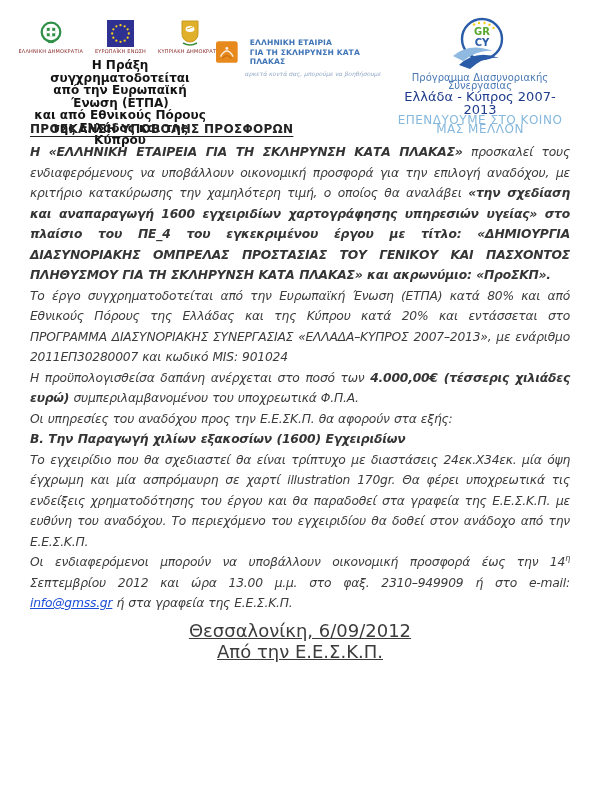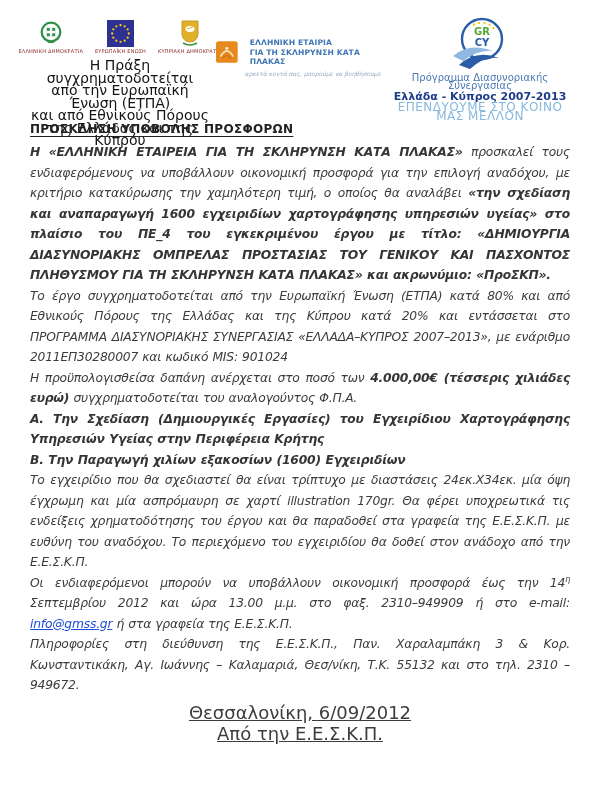--- a/index.html
+++ b/index.html
@@ -5,31 +5,31 @@
   html,body{margin:0;padding:0;width:600px;height:800px;background:#ffffff;overflow:hidden;}
   body{font-family:"DejaVu Sans","Liberation Sans",sans-serif;color:#3c3c3c;}
   .page{padding:14px 30px 0 30px;width:540px;}
 
   
   .hdr{display:flex;justify-content:space-between;align-items:flex-start;height:100px;}
   .hdr-left{width:180px;text-align:center;}
   .emblem-row{display:flex;justify-content:center;align-items:flex-end;gap:12px;height:40px;}
   .emblem{display:flex;flex-direction:column;align-items:center;}
   .emblem-cap{font-size:5px;color:#8a2a2a;margin-top:1px;white-space:nowrap;letter-spacing:.2px;}
-  .funding-note{font-size:14px;font-weight:normal;color:#141414;line-height:12.5px;margin-top:5px;}
+  .funding-note{font-size:12px;font-weight:bold;color:#141414;line-height:12.5px;margin-top:5px;}
 
   .hdr-center{width:168px;padding-top:24px;}
   .org-row{display:flex;align-items:center;gap:12px;}
   .org-name{font-size:7.6px;font-weight:bold;color:#3f74b5;line-height:9.5px;letter-spacing:.1px;}
   .org-tagline{font-size:6px;font-style:italic;color:#96abc7;margin-top:3px;margin-left:29px;white-space:nowrap;}
 
   .hdr-right{width:180px;text-align:center;padding-top:2px;}
   .grcy{display:block;margin:0 auto;}
   .prog-line1{font-size:10px;color:#4a7ab5;line-height:8px;}
-  .prog-line2{font-size:11px;font-weight:bold;color:#1f3c8c;line-height:13px;}
+  .prog-line2{font-size:13px;font-weight:normal;color:#1f3c8c;line-height:13px;}
   .prog-line3{font-size:12px;color:#85b8dc;letter-spacing:.5px;line-height:9px;}
 
   
   .title{text-align:left;font-size:12px;font-weight:bold;color:#222;
          text-decoration:underline;text-underline-offset:3px;margin:8px 0 6px 0;letter-spacing:.3px;}
   p.doc{font-size:12.3px;line-height:20.5px;text-align:justify;margin:0;letter-spacing:-.2px;word-spacing:.5px;font-style:italic;}
   .b{font-weight:bold;color:#353535;}
   .mt-sm{margin-top:4px;}
   .mt-md{margin-top:16px;}
   .mt-lg{margin-top:18px;}
@@ -132,29 +132,28 @@
       <div class="prog-line3">ΕΠΕΝΔΥΟΥΜΕ ΣΤΟ ΚΟΙΝΟ ΜΑΣ ΜΕΛΛΟΝ</div>
     </div>
   </div>
 
   <div class="title">ΠΡΟΣΚΛΗΣΗ ΥΠΟΒΟΛΗΣ ΠΡΟΣΦΟΡΩΝ</div>
 
   <p class="doc"><span class="b">Η «ΕΛΛΗΝΙΚΗ ΕΤΑΙΡΕΙΑ ΓΙΑ ΤΗ ΣΚΛΗΡΥΝΣΗ ΚΑΤΑ ΠΛΑΚΑΣ»</span><span> προσκαλεί τους ενδιαφερόμενους να υποβάλλουν οικονομική προσφορά για την επιλογή αναδόχου, με κριτήριο κατακύρωσης την χαμηλότερη τιμή, ο οποίος θα αναλάβει </span><span class="b">«την σχεδίαση και αναπαραγωγή 1600 εγχειριδίων χαρτογράφησης υπηρεσιών υγείας» στο πλαίσιο του ΠΕ_4 του εγκεκριμένου έργου με τίτλο:  «ΔΗΜΙΟΥΡΓΙΑ ΔΙΑΣΥΝΟΡΙΑΚΗΣ ΟΜΠΡΕΛΑΣ ΠΡΟΣΤΑΣΙΑΣ ΤΟΥ ΓΕΝΙΚΟΥ ΚΑΙ ΠΑΣΧΟΝΤΟΣ ΠΛΗΘΥΣΜΟΥ ΓΙΑ ΤΗ ΣΚΛΗΡΥΝΣΗ ΚΑΤΑ ΠΛΑΚΑΣ» και ακρωνύμιο: «ΠροΣΚΠ».</span></p>
 
   <p class="doc mt-sm">Το έργο συγχρηματοδοτείται  από την Ευρωπαϊκή Ένωση (ΕΤΠΑ) κατά 80% και από Εθνικούς Πόρους της Ελλάδας και της Κύπρου κατά 20% και εντάσσεται στο ΠΡΟΓΡΑΜΜΑ ΔΙΑΣΥΝΟΡΙΑΚΗΣ ΣΥΝΕΡΓΑΣΙΑΣ «ΕΛΛΑΔΑ–ΚΥΠΡΟΣ 2007–2013», με ενάριθμο 2011ΕΠ30280007 και κωδικό MIS: 901024</p>
 
-  <p class="doc mt-md"><span>Η προϋπολογισθείσα δαπάνη ανέρχεται στο ποσό των </span><span class="b">4.000,00€ (τέσσερις χιλιάδες ευρώ)</span><span> συγχρηματοδοτείται του αναλογούντος Φ.Π.Α.</span></p>
+  <p class="doc mt-md"><span>Η προϋπολογισθείσα δαπάνη ανέρχεται στο ποσό των </span><span class="b">4.000,00€ (τέσσερις χιλιάδες ευρώ)</span><span> συμπεριλαμβανομένου του υποχρεωτικά Φ.Π.Α.</span></p>
 
-  <p class="doc b">Α. Την Σχεδίαση (Δημιουργικές Εργασίες) του Εγχειρίδιου Χαρτογράφησης Υπηρεσιών Υγείας στην Περιφέρεια Κρήτης</p>
+  <p class="doc mt-lg">Οι υπηρεσίες του αναδόχου προς την Ε.Ε.ΣΚ.Π. θα αφορούν στα εξής:</p>
   <p class="doc b">Β. Την Παραγωγή χιλίων εξακοσίων (1600) Εγχειριδίων</p>
 
   <p class="doc mt-xs">Το εγχειρίδιο που θα σχεδιαστεί θα είναι τρίπτυχο με διαστάσεις 24εκ.Χ34εκ. μία όψη έγχρωμη και μία ασπρόμαυρη σε χαρτί illustration 170gr. Θα φέρει υποχρεωτικά τις ενδείξεις χρηματοδότησης του έργου και θα παραδοθεί στα γραφεία της Ε.Ε.Σ.Κ.Π. με ευθύνη του αναδόχου. Το περιεχόμενο του εγχειριδίου θα δοθεί στον ανάδοχο από την Ε.Ε.Σ.Κ.Π.</p>
 
   <p class="doc mt-p6"><span>Οι ενδιαφερόμενοι μπορούν να υποβάλλουν οικονομική προσφορά έως την 14</span><sup>η</sup><span> Σεπτεμβρίου 2012 και ώρα 13.00 μ.μ. στο φαξ. 2310–949909 ή στο e-mail: </span><a class="email-link">info@gmss.gr</a><span> ή στα γραφεία της Ε.Ε.Σ.Κ.Π.</span></p>
 
-  <p class="doc mt-xs">Πληροφορίες στη διεύθυνση της Ε.Ε.Σ.Κ.Π., Παν. Χαραλαμπάκη 3 &amp; Κορ. Κωνσταντικάκη, Αγ. Ιωάννης – Καλαμαριά, Θεσ/νίκη, Τ.Κ. 55132 και στο τηλ. 2310 – 949672.</p>
 
   <div class="footer">
     <div>Θεσσαλονίκη, 6/09/2012</div>
     <div>Από την Ε.Ε.Σ.Κ.Π.</div>
   </div>
 
 </div>
 
 </body></html>

